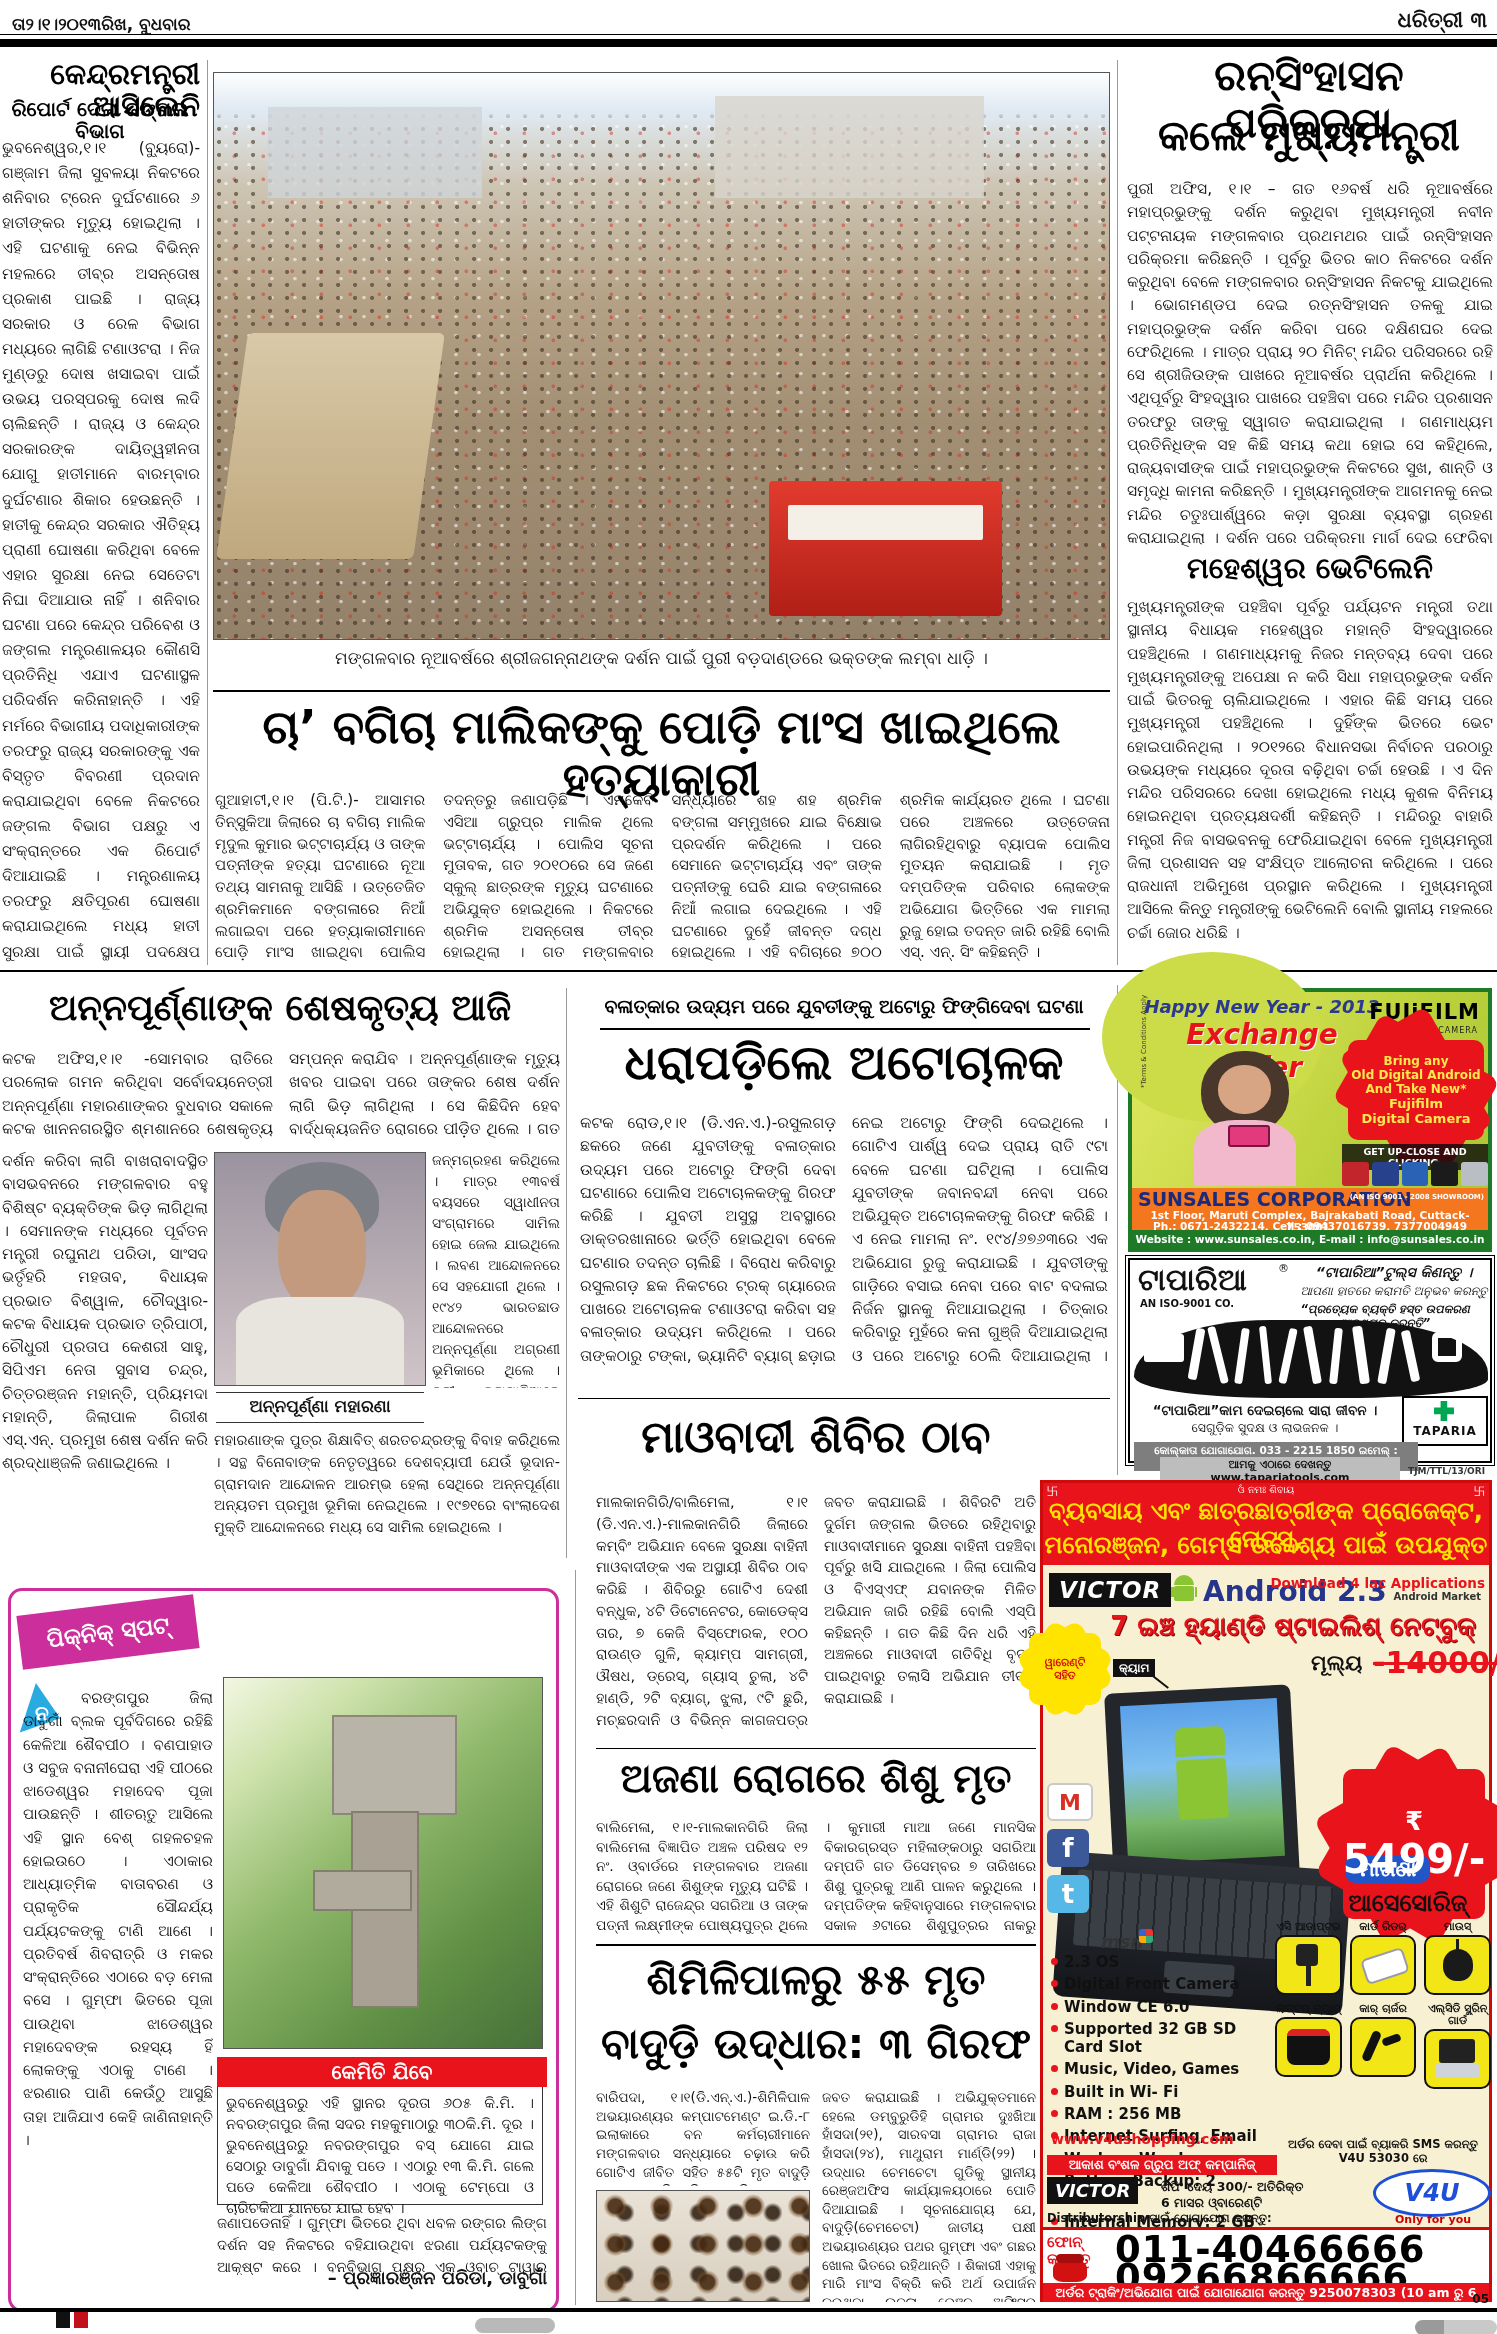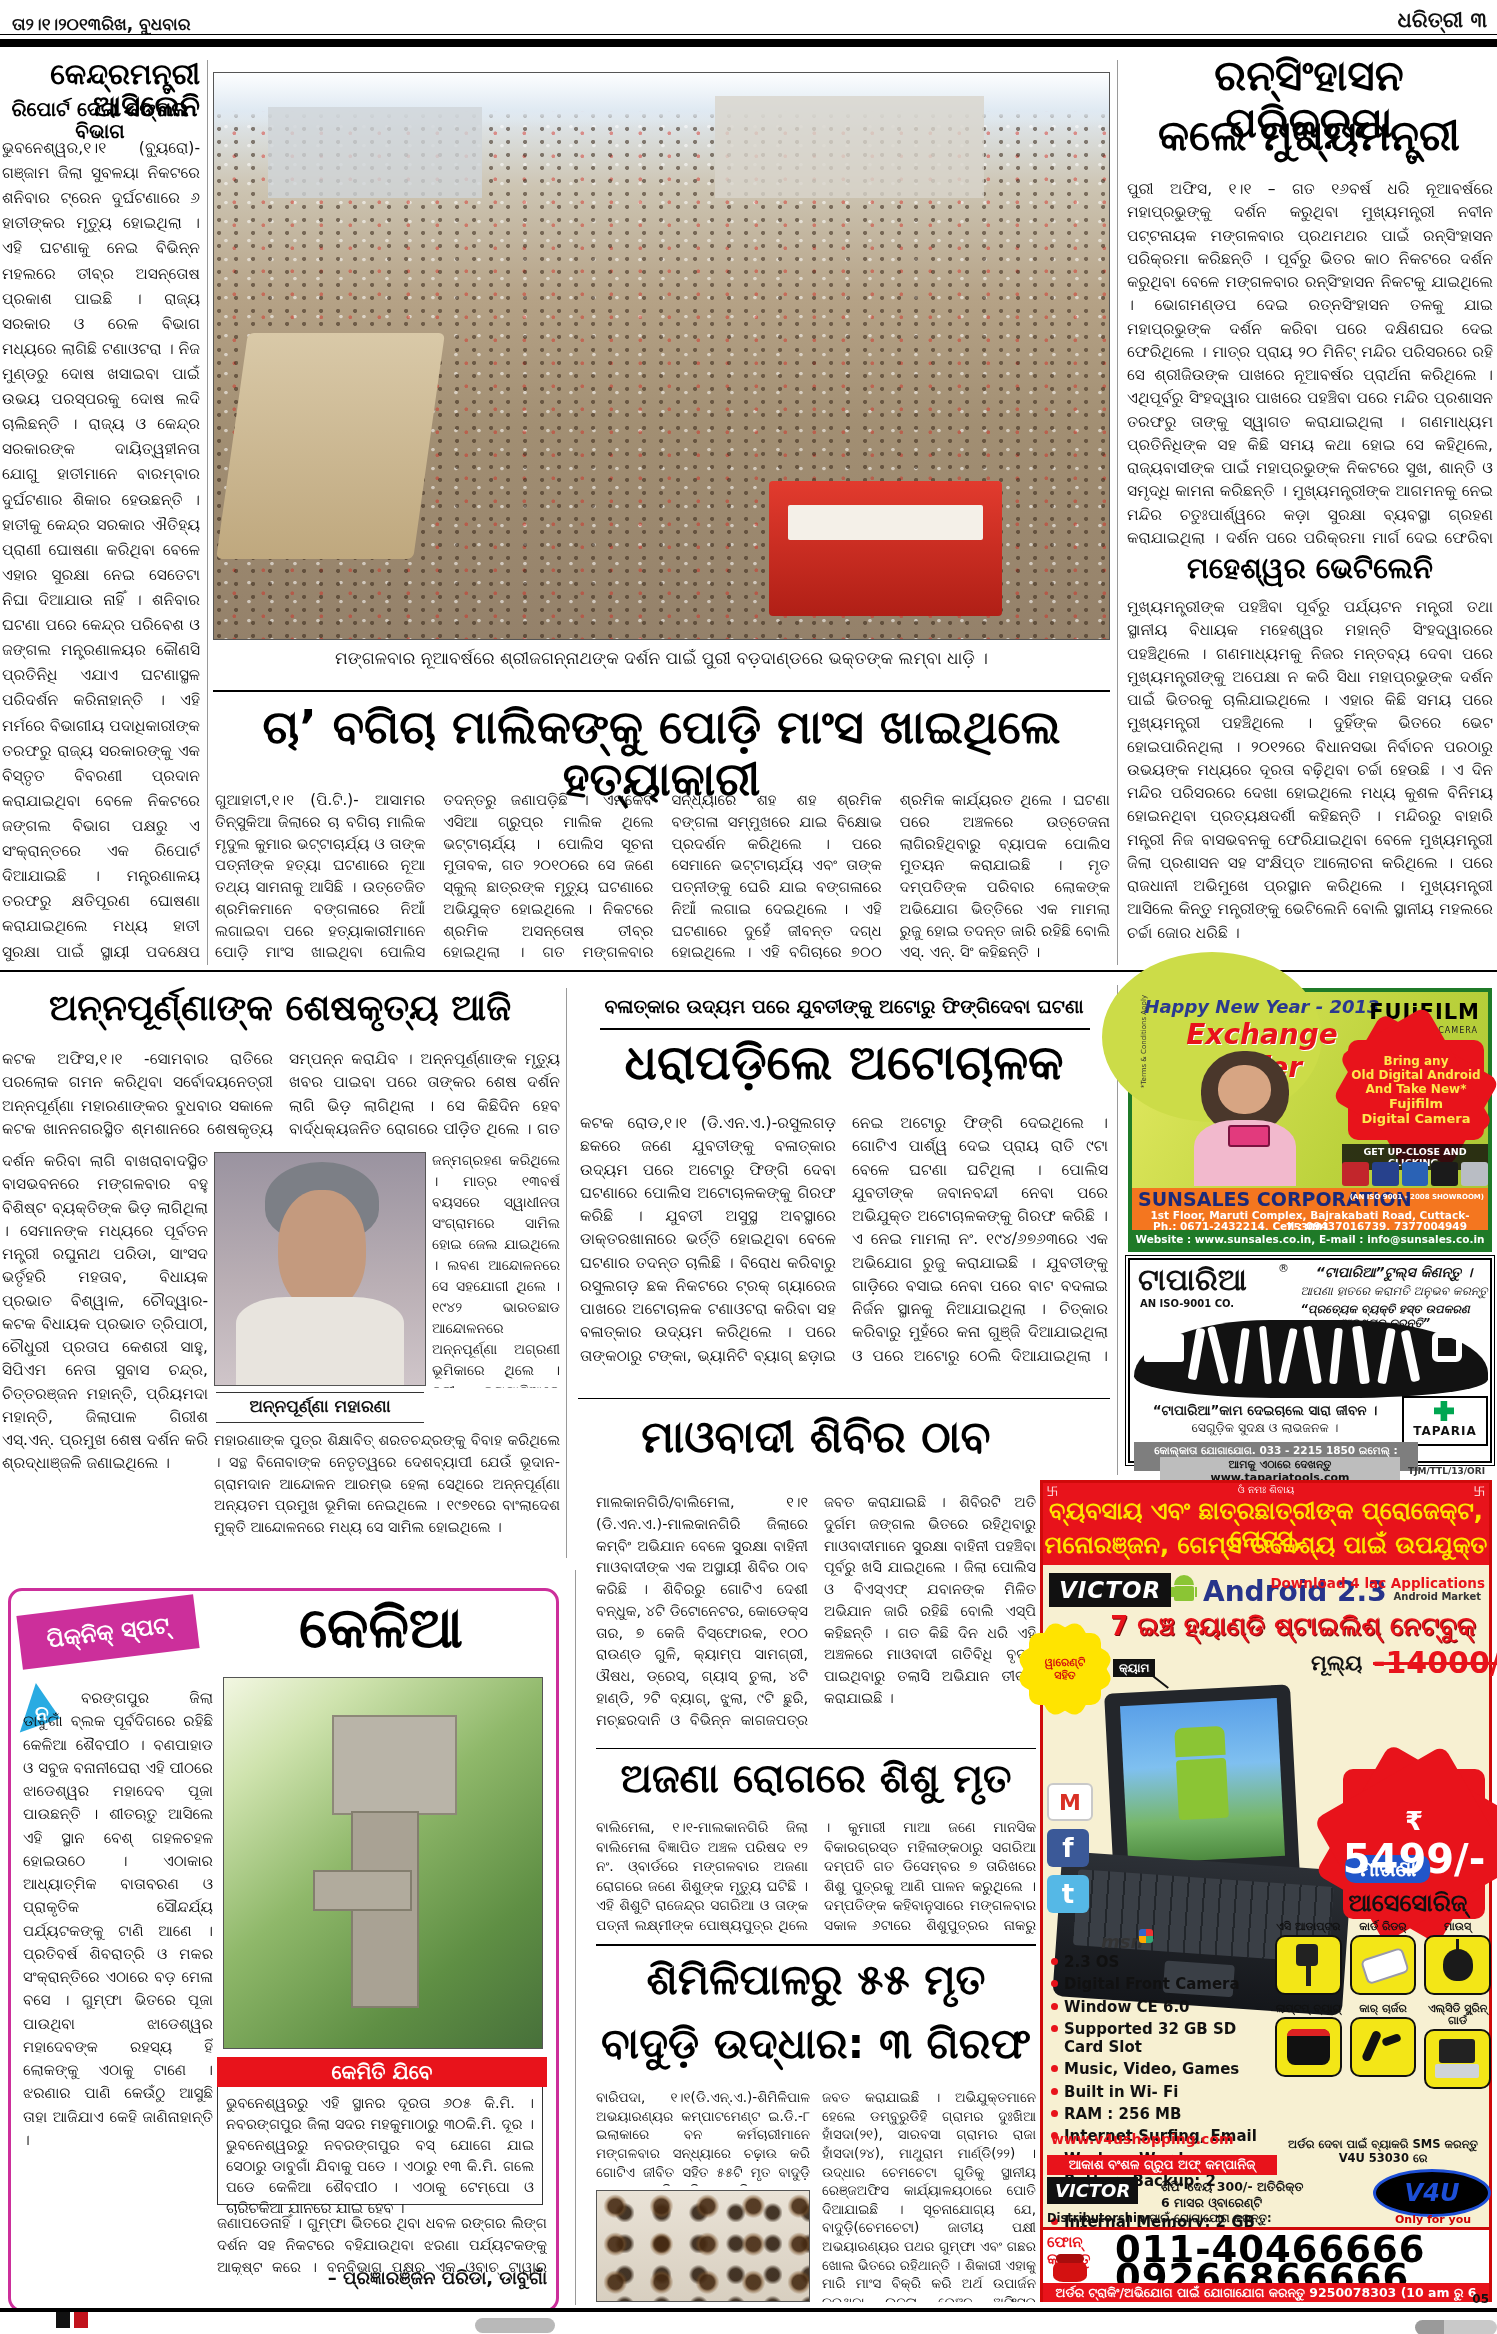--- a/index.html
+++ b/index.html
@@ -117,21 +117,20 @@
   <div class="abs hl ctr" style="left:592px;top:1956px;width:448px;font-size:42px;">ଶିମିଳିପାଳରୁ ୫୫ ମୃତ</div>
   <div class="abs hl ctr" style="left:592px;top:2020px;width:448px;font-size:42px;">ବାଦୁଡ଼ି ଉଦ୍ଧାର: ୩ ଗିରଫ</div>
   <div class="abs bodytxt" style="left:596px;top:2088px;width:214px;height:98px;overflow:hidden;font-size:13.5px;line-height:1.38;">ବାରିପଦା, ୧।୧(ଡି.ଏନ୍.ଏ.)-ଶିମିଳିପାଳ ଅଭୟାରଣ୍ୟର କମ୍ପାଟମେଣ୍ଟ ଇ.ଡି.-୮ ଇଲାକାରେ ବନ କର୍ମଚାରୀମାନେ ମଙ୍ଗଳବାର ସନ୍ଧ୍ୟାରେ ଚଢ଼ାଉ କରି ଗୋଟିଏ ଜୀବିତ ସହିତ ୫୫ଟି ମୃତ ବାଦୁଡ଼ି ଉଦ୍ଧାର କରିଛନ୍ତି । ଏହି ଘଟଣାରେ ୩ଜଣଙ୍କୁ ଗିରଫ କରାଯାଇଛି । ସେମାନଙ୍କ ଠାରୁ ଦୁଇଟି କରୁଡ଼ି ଓ ଗୋଟିଏ ଭୁଜାଲି</div>
   <div class="abs photoframe batspic" style="left:596px;top:2190px;width:214px;height:112px;"></div>
   <div class="abs bodytxt" style="left:822px;top:2088px;width:214px;height:214px;overflow:hidden;font-size:13.5px;line-height:1.38;">ଜବତ କରାଯାଇଛି । ଅଭିଯୁକ୍ତମାନେ ହେଲେ ଡମ୍ବୁରୁଡିହି ଗ୍ରାମର ଦୁଃଖିଆ ହାଁସଦା(୨୧), ସାରବସା ଗ୍ରାମର ରାଜା ହାଁସଦା(୨୪), ମାଥୁରାମ ମାର୍ଣ୍ଡି(୨୨) । ଉଦ୍ଧାର ଚେମଚେଟା ଗୁଡିକୁ ସ୍ଥାନୀୟ ରେଞ୍ଜଅଫିସ କାର୍ଯ୍ୟାଳୟଠାରେ ପୋତି ଦିଆଯାଇଛି । ସୂଚନାଯୋଗ୍ୟ ଯେ, ବାଦୁଡ଼ି(ଚେମଚେଟା) ଜାତୀୟ ପକ୍ଷୀ ଅଭୟାରଣ୍ୟର ପଥର ଗୁମ୍ଫା ଏବଂ ଗଛର ଖୋଲ ଭିତରେ ରହିଥାନ୍ତି । ଶିକାରୀ ଏହାକୁ ମାରି ମାଂସ ବିକ୍ରି କରି ଅର୍ଥ ଉପାର୍ଜନ କରୁଥିବା ଉଦଳା ରେଞ୍ଜ ଅଫିସର ଜିତେନ୍ଦ୍ର ମହାନ୍ତି କହିଛନ୍ତି । ବୁଧବାର ଗିରଫ ଅଭିଯୁକ୍ତଙ୍କୁ କୋର୍ଟଚାଲାଣ କରାଯିବ ।</div>
 
   <div class="abs" style="left:8px;top:1588px;width:545px;height:718px;border:3px solid #cc2f9b;border-radius:14px;">
     <div class="abs" style="left:8px;top:14px;width:178px;height:54px;background:#cc2f9b;transform:rotate(-7deg);display:flex;align-items:center;justify-content:center;">
       <span style="color:#fff;font-weight:bold;font-size:23px;">ପିକ୍‌ନିକ୍ ସ୍ପଟ୍</span>
     </div>
-    <div class="hl" style="position:absolute;left:210px;top:6px;width:320px;text-align:center;font-size:56px;">କେଳିଆ</div>
     <div class="abs" style="left:16px;top:96px;width:0;height:0;border-left:34px solid #29abe2;border-top:26px solid transparent;border-bottom:26px solid transparent;transform:rotate(18deg);"></div>
     <span class="abs" style="left:24px;top:110px;color:#fff;font-weight:bold;font-size:20px;z-index:2;">ନ</span>
     <div class="bodytxt abs" style="left:12px;top:96px;width:190px;height:600px;overflow:hidden;font-size:15px;line-height:1.55;text-indent:58px;">ବରଙ୍ଗପୁର ଜିଲା ଡାବୁଗାଁ ବ୍ଲକ ପୂର୍ବଦିଗରେ ରହିଛି କେଳିଆ ଶୈବପୀଠ । ବଣପାହାଡ ଓ ସବୁଜ ବନାନୀଘେରା ଏହି ପୀଠରେ ଝାଡେଶ୍ୱର ମହାଦେବ ପୂଜା ପାଉଛନ୍ତି । ଶୀତଋତୁ ଆସିଲେ ଏହି ସ୍ଥାନ ବେଶ୍ ଗହଳଚହଳ ହୋଇଉଠେ । ଏଠାକାର ଆଧ୍ୟାତ୍ମିକ ବାତାବରଣ ଓ ପ୍ରାକୃତିକ ସୌନ୍ଦର୍ଯ୍ୟ ପର୍ଯ୍ୟଟକଙ୍କୁ ଟାଣି ଆଣେ । ପ୍ରତିବର୍ଷ ଶିବରାତ୍ରି ଓ ମକର ସଂକ୍ରାନ୍ତିରେ ଏଠାରେ ବଡ଼ ମେଳା ବସେ । ଗୁମ୍ଫା ଭିତରେ ପୂଜା ପାଉଥିବା ଝାଡେଶ୍ୱର ମହାଦେବଙ୍କ ରହସ୍ୟ ହିଁ ଲୋକଙ୍କୁ ଏଠାକୁ ଟାଣେ । ଝରଣାର ପାଣି କେଉଁଠୁ ଆସୁଛି ତାହା ଆଜିଯାଏ କେହି ଜାଣିନାହାନ୍ତି ।</div>
 
     <div class="abs photoframe" style="left:212px;top:86px;width:320px;height:372px;background:linear-gradient(140deg,#f3f7e3 0%,#cfe3ae 18%,#8fb86a 45%,#5f8f44 75%,#47703a 100%);">
       <div class="abs" style="left:34%;top:10%;width:38%;height:26%;background:#b9b4a8;border:2px solid #8d8878;"></div>
       <div class="abs" style="left:40%;top:36%;width:20%;height:52%;background:#a9a294;border:2px solid #837e6e;"></div>
       <div class="abs" style="left:28%;top:52%;width:30%;height:10%;background:#b1ab9d;border:2px solid #837e6e;"></div>
     </div>
 
@@ -384,21 +383,21 @@
         </div>
     </div>
     <div class="abs b ctr" style="left:232px;top:654px;width:216px;font-size:11.5px;">ଅର୍ଡର ଦେବା ପାଇଁ ବ୍ୟାକରି SMS କରନ୍ତୁ V4U 53030 ରେ</div>
 
     <div class="abs ctr" style="left:4px;top:672px;width:230px;background:#e8131b;color:#fff;font-weight:bold;font-size:13px;padding:2px 0;">ଆକାଶ ବଂଶଳ ଗ୍ରୁପ ଅଫ୍ କମ୍ପାନିଜ୍</div>
     <div class="abs" style="left:4px;top:694px;background:#111;color:#fff;padding:3px 8px;font-weight:bold;font-size:18px;font-style:italic;">VICTOR</div>
     <span class="abs b" style="left:118px;top:696px;font-size:12.5px;">ଶିପିଂ ଦେୟ 300/- ଅତିରିକ୍ତ</span>
     <span class="abs b" style="left:118px;top:712px;font-size:12.5px;">6 ମାସର ଓ୍ବାରେଣ୍ଟି</span>
     <div class="abs" style="left:4px;top:728px;width:300px;font-size:11.5px;font-weight:bold;">Distributorship ପାଇଁ ଯୋଗାଯୋଗ କରନ୍ତୁ: enquiry@v4ushopping.com</div>
 
-    <div class="abs" style="left:330px;top:686px;width:112px;height:42px;border:3px solid #1d4fd7;border-radius:50%;display:flex;align-items:center;justify-content:center;background:#000000;">
+    <div class="abs" style="left:330px;top:686px;width:112px;height:42px;border:3px solid #1d4fd7;border-radius:50%;display:flex;align-items:center;justify-content:center;background:#ffffff;">
       <span style="color:#1d4fd7;font-weight:bold;font-style:italic;font-size:24px;">V4U</span>
     </div>
     <span class="abs b" style="left:352px;top:730px;font-size:11px;color:#c00;">Only for you</span>
 
     <div class="abs" style="left:0;top:744px;width:100%;height:56px;background:#fff;border-top:3px solid #cf0a0a;">
       <span class="abs b" style="left:4px;top:4px;color:#e8131b;font-size:15px;width:64px;line-height:1.1;display:inline-block;">ଫୋନ୍ କରନ୍ତୁ</span>
       <div class="abs" style="left:10px;top:30px;width:34px;height:22px;background:#d41111;border-radius:40% 40% 30% 30%;">
         <div class="abs" style="left:10%;top:-28%;width:80%;height:40%;background:#a80d0d;border-radius:10px;"></div>
       </div>
       <span class="abs" style="left:72px;top:-2px;font-weight:900;font-size:37px;letter-spacing:1px;color:#000;">011-40466666</span>

